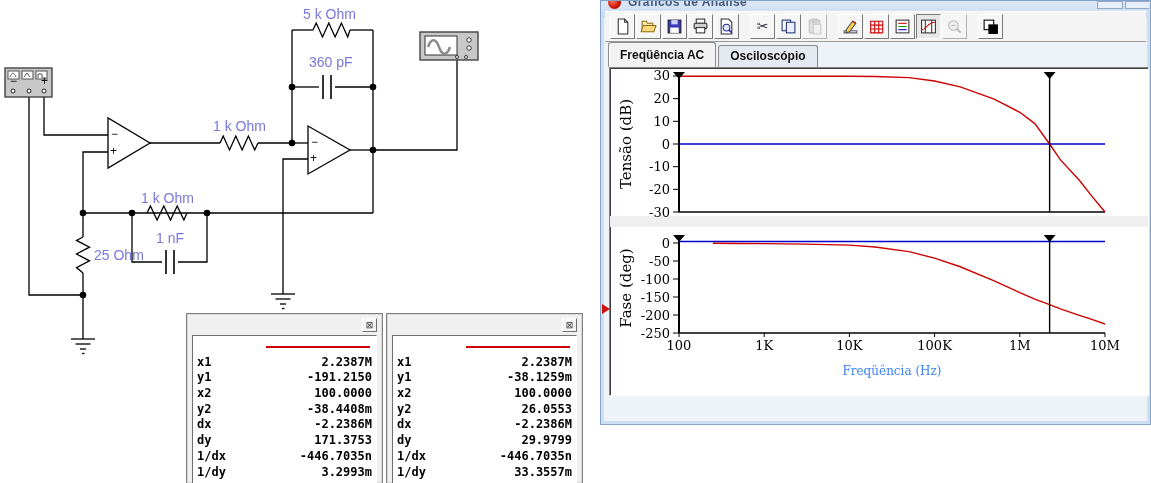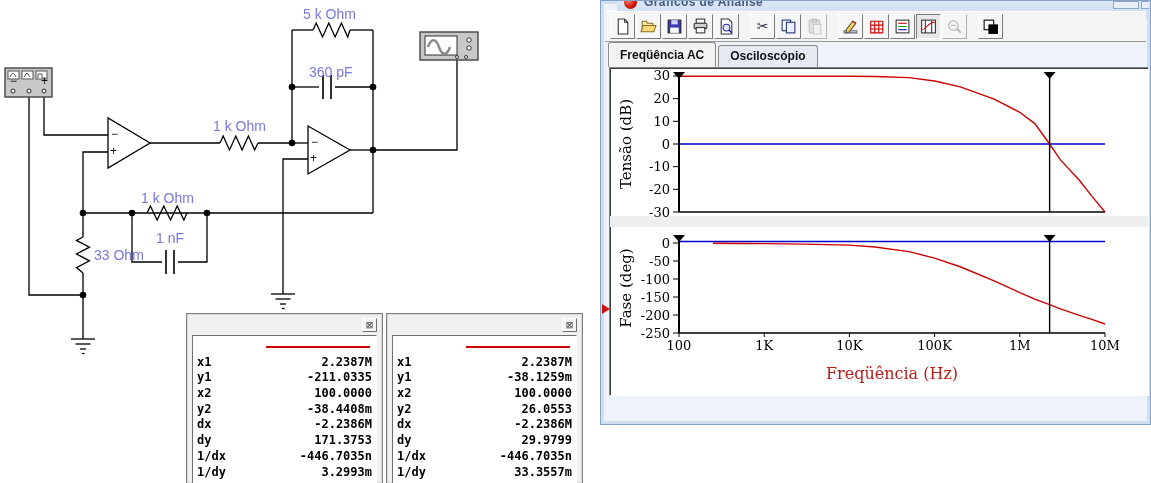--- a/index.html
+++ b/index.html
@@ -7,21 +7,21 @@
         font-family:"Liberation Sans",sans-serif;}
   svg{display:block;}
   
   #circuit-svg{position:absolute;left:0;top:0;}
   .clabel{position:absolute;white-space:nowrap;font-size:14px;color:#7878dd;z-index:2;}
   .csign{position:absolute;white-space:nowrap;font-size:12px;color:#111;z-index:2;}
   
   .analysis-window{position:absolute;left:600px;top:0;width:551px;height:425px;
      background:#eef3fa;border:1px solid #85a3c6;box-sizing:border-box;z-index:3;}
   .win-frame{position:absolute;left:0;top:0;right:0;bottom:0;border:3px solid #cddff1;pointer-events:none;}
-  .titlebar{position:absolute;left:16px;top:0;right:1px;height:17px;overflow:hidden;
+  .titlebar{position:absolute;left:0;top:0;right:1px;height:17px;overflow:hidden;
      background:linear-gradient(#dbe7f6,#c9dbf0);}
   .app-icon{position:absolute;left:7px;top:-5px;width:13px;height:13px;border-radius:50%;
      background:radial-gradient(circle at 35% 35%,#ff7a6a,#cc1100 60%,#7a0a00);}
   .title-text{position:absolute;left:27px;top:-6px;font-weight:bold;font-size:12px;
      color:#44597c;letter-spacing:.4px;}
   .tb-btn{position:absolute;top:0;width:26px;height:8px;background:#e6eef9;
      border:1px solid #8fa8c8;box-sizing:border-box;}
   .toolbar{position:absolute;left:4px;top:10px;right:4px;height:31px;background:#f4f4f4;
      border-bottom:1px solid #9a9a9a;box-shadow:0 1px 0 #fff inset;display:flex;
      align-items:center;padding-left:5px;box-sizing:border-box;}
@@ -38,21 +38,21 @@
      border-radius:3px 3px 0 0;margin-right:2px;position:relative;text-align:center;}
   .tab.active{background:#f2f2f2;height:24px;line-height:24px;z-index:2;
      box-shadow:1px 0 0 #fff inset;}
   .graph-panel{position:absolute;left:8px;top:66px;width:538px;height:327px;background:#fff;
      border:1px solid #808080;border-right-color:#fff;border-bottom-color:#fff;
      box-shadow:1px 1px 0 #404040 inset;}
   .ylab{position:absolute;width:140px;height:16px;text-align:center;
      font-family:"DejaVu Serif","Liberation Serif",serif;font-size:15px;color:#000;
      transform:rotate(-90deg);}
   .xlab{position:absolute;left:157px;top:296px;width:250px;text-align:center;
-     font-family:"DejaVu Serif","Liberation Serif",serif;font-size:16px;color:#b91c1c;}
+     font-family:"DejaVu Serif","Liberation Serif",serif;font-size:12px;color:#3b82f6;}
   .graph-arrow{position:absolute;left:1px;top:303px;width:0;height:0;
      border-left:8px solid #cc1111;border-top:5px solid transparent;border-bottom:5px solid transparent;}
   
   .ctable{position:absolute;top:313px;width:197px;height:171px;background:#f0f0f0;
      border:1px solid #808080;box-shadow:0 0 0 1px #d8d8d8 inset;box-sizing:border-box;z-index:6;}
   .ct-close{position:absolute;top:4px;right:5px;width:15px;height:14px;background:#f4f4f4;
      border:1px solid;border-color:#fff #707070 #707070 #fff;text-align:center;
      font-size:9px;line-height:13px;color:#333;box-sizing:border-box;}
   .ct-body{position:absolute;left:5px;right:5px;top:21px;height:160px;background:#fff;
      border:1px solid;border-color:#707070 #fff #fff #707070;padding:3px 4px 0 4px;
@@ -151,25 +151,25 @@
       <rect x="425" y="36" width="32" height="19" fill="#fff" stroke="#333"></rect>
       <path d="M428 47c3-9 8-9 11 0c3 9 8 9 11 0" stroke="#888" stroke-width="2.4" fill="none"></path>
       <circle cx="469" cy="40" r="2.2" fill="#fff" stroke="#333"></circle>
       <circle cx="469" cy="48" r="2.2" fill="#fff" stroke="#333"></circle>
       <circle cx="457" cy="57" r="1.5" fill="#fff" stroke="#333"></circle>
       <circle cx="466" cy="57" r="1.5" fill="#fff" stroke="#333"></circle>
     </g>
   </svg>
   <div id="circuit-labels">
       <div class="clabel" style="left: 303px; top: 6px;">5 k Ohm</div>
-      <div class="clabel" style="left: 309px; top: 64px;">360 pF</div>
+      <div class="clabel" style="left: 309px; top: 54px;">360 pF</div>
       <div class="clabel" style="left: 213px; top: 118px;">1 k Ohm</div>
       <div class="clabel" style="left: 141px; top: 190px;">1 k Ohm</div>
       <div class="clabel" style="left: 156px; top: 230px;">1 nF</div>
-      <div class="clabel" style="left: 94px; top: 247px;">33 Ohm</div>
+      <div class="clabel" style="left: 94px; top: 247px;">25 Ohm</div>
       <div class="csign" style="left: 111px; top: 127px;">−</div>
       <div class="csign" style="left: 110px; top: 144px;">+</div>
       <div class="csign" style="left: 311px; top: 135px;">−</div>
       <div class="csign" style="left: 310px; top: 151px;">+</div>
       <div class="csign" style="left: 10px; top: 74px;">−</div>
       <div class="csign" style="left: 41px; top: 74px;">+</div>
     </div>
 
   <div class="analysis-window">
     <div class="win-frame"></div>
@@ -344,21 +344,21 @@
     <div class="ct-body">
         <div class="ct-legend">
           <span style="background: rgb(204, 0, 0);"></span>
         </div>
         <div class="ct-row">
           <span>x1</span>
           <span>2.2387M</span>
         </div>
         <div class="ct-row">
           <span>y1</span>
-          <span>-211.0335</span>
+          <span>-191.2150</span>
         </div>
         <div class="ct-row">
           <span>x2</span>
           <span>100.0000</span>
         </div>
         <div class="ct-row">
           <span>y2</span>
           <span>-38.4408m</span>
         </div>
         <div class="ct-row">

